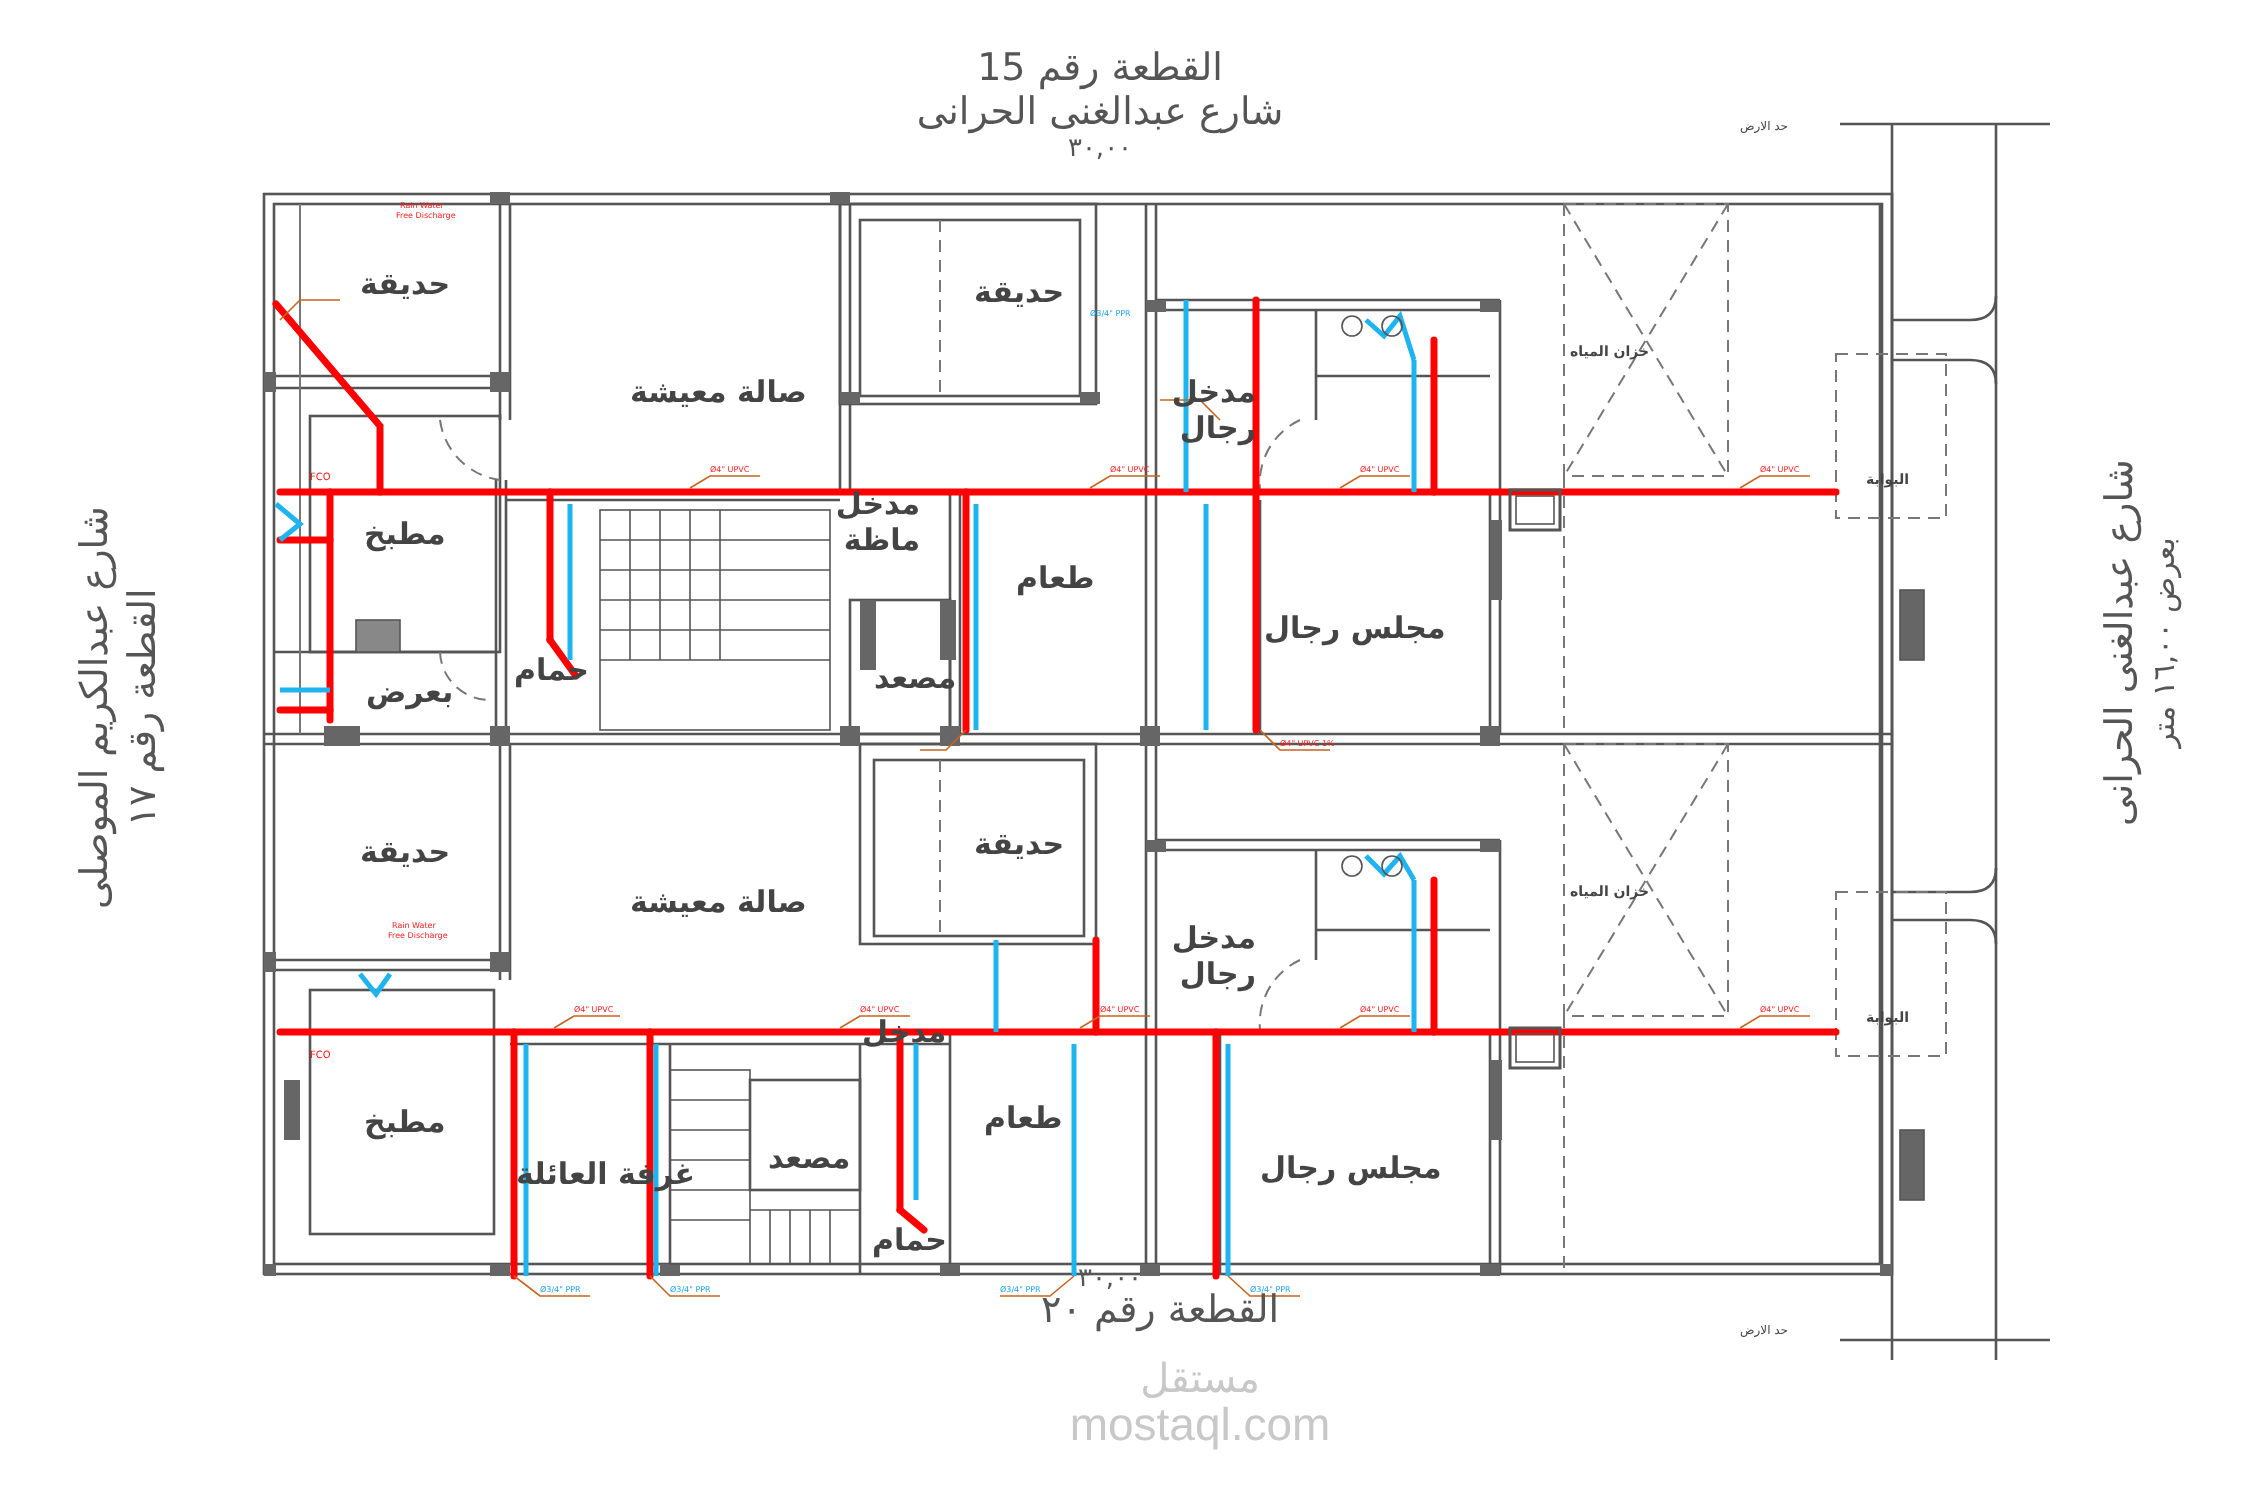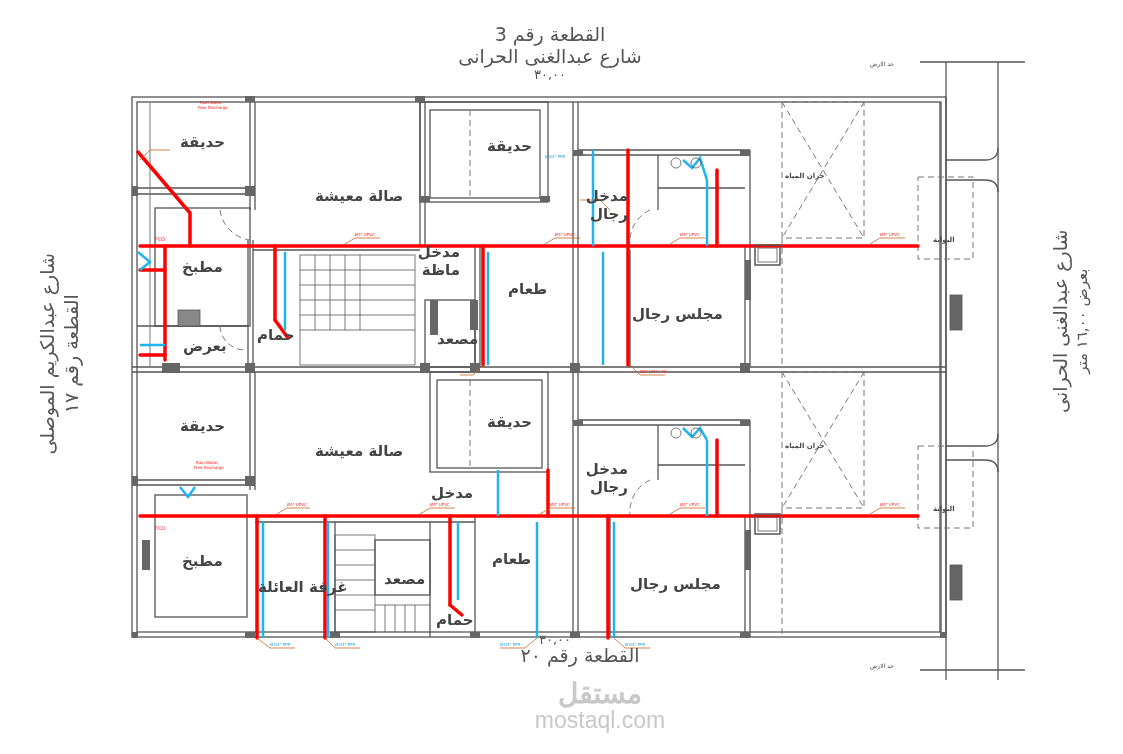--- a/index.html
+++ b/index.html
@@ -8,21 +8,21 @@
     .street-label { position: absolute; color: #555; font-family: "DejaVu Sans", sans-serif; text-align: center; direction: rtl; line-height: 1.15; }
     .top-street { left: 400px; top: 24px; width: 300px; font-size: 19px; }
     .top-street .dim { font-size: 13px; }
     .bottom-street { left: 430px; top: 645px; width: 300px; font-size: 19px; }
     .bottom-street .dim { font-size: 13px; position:absolute; top:-12px; left: 95px; width:60px;}
     .left-street { position: absolute; left: -90px; top: 330px; width: 300px; font-size: 19px; transform: rotate(-90deg); transform-origin: center; text-align:center; color:#555; direction: rtl; line-height:1.25;}
     .right-street { position: absolute; left: 920px; top: 300px; width: 300px; font-size: 19px; transform: rotate(-90deg); transform-origin: center; text-align:center; color:#555; direction: rtl; line-height:1.25;}
     .room { position: absolute; font-size: 15px; color: #444; font-weight: bold; direction: rtl; white-space: nowrap; font-family: "DejaVu Sans", sans-serif; }
     .note { position: absolute; font-size: 6px; color: #444; direction: rtl; white-space: nowrap; }
     .watermark { position: absolute; left: 530px; top: 680px; width: 140px; text-align: center; color: #c8c8c8; font-family: "Liberation Sans", sans-serif; }
-    .watermark .ar { font-size: 28px; font-weight: bold; line-height: 1; direction: rtl; }
+    .watermark .ar { font-size: 20px; font-weight: normal; line-height: 1; direction: rtl; }
     .watermark .en { font-size: 23px; line-height: 1.1; }
     .tag { position: absolute; font-size: 4px; white-space: nowrap; font-family: "DejaVu Sans", sans-serif; }
   </style>
 </head>
 <body>
 
 <svg id="plan" viewBox="0 0 1123 754" xmlns="http://www.w3.org/2000/svg">
   <g fill="none" stroke="#555" stroke-width="1.3">
 
     <rect x="132" y="97" width="814" height="540"></rect>
@@ -263,21 +263,21 @@
     <text x="500" y="646" fill="#1ea0f0">Ø3/4" PPR</text>
     <text x="625" y="646" fill="#1ea0f0">Ø3/4" PPR</text>
     <text x="200" y="104" fill="#ff2020">Rain Water</text>
     <text x="198" y="109" fill="#ff2020">Free Discharge</text>
     <text x="196" y="464" fill="#ff2020">Rain Water</text>
     <text x="194" y="469" fill="#ff2020">Free Discharge</text>
   </g>
 </svg>
 
 <div class="street-label top-street">
-  <div>القطعة رقم 3</div>
+  <div>القطعة رقم 15</div>
   <div>شارع عبدالغنى الحرانى</div>
   <div class="dim">٣٠,٠٠</div>
 </div>
 
 <div class="street-label bottom-street">
   <div class="dim">٣٠,٠٠</div>
   <div>القطعة رقم ٢٠</div>
 </div>
 
 <div class="left-street">
@@ -305,21 +305,21 @@
 <span class="room" style="left:933px;top:236px;font-size:7px">البوابة</span>
 <span class="tag" style="left:155px;top:236px;color:#ff2020;font-size:5px">FCO</span>
 
 <span class="room" style="left:180px;top:417px">حديقة</span>
 <span class="room" style="left:315px;top:442px">صالة معيشة</span>
 <span class="room" style="left:487px;top:413px">حديقة</span>
 <span class="room" style="left:182px;top:552px">مطبخ</span>
 <span class="room" style="left:258px;top:578px">غرفة العائلة</span>
 <span class="room" style="left:384px;top:570px">مصعد</span>
 <span class="room" style="left:436px;top:611px">حمام</span>
-<span class="room" style="left:431px;top:484px">مدخل</span>
+<span class="room" style="left:431px;top:507px">مدخل</span>
 <span class="room" style="left:492px;top:550px">طعام</span>
 <span class="room" style="left:598px;top:460px;width:30px;white-space:normal;text-align:center">مدخل رجال</span>
 <span class="room" style="left:630px;top:575px">مجلس رجال</span>
 <span class="room" style="left:785px;top:442px;font-size:7px">خزان المياه</span>
 <span class="room" style="left:933px;top:505px;font-size:7px">البوابة</span>
 <span class="tag" style="left:155px;top:525px;color:#ff2020;font-size:5px">FCO</span>
 
 <span class="note" style="left:870px;top:60px">حد الارض</span>
 <span class="note" style="left:870px;top:662px">حد الارض</span>
 

